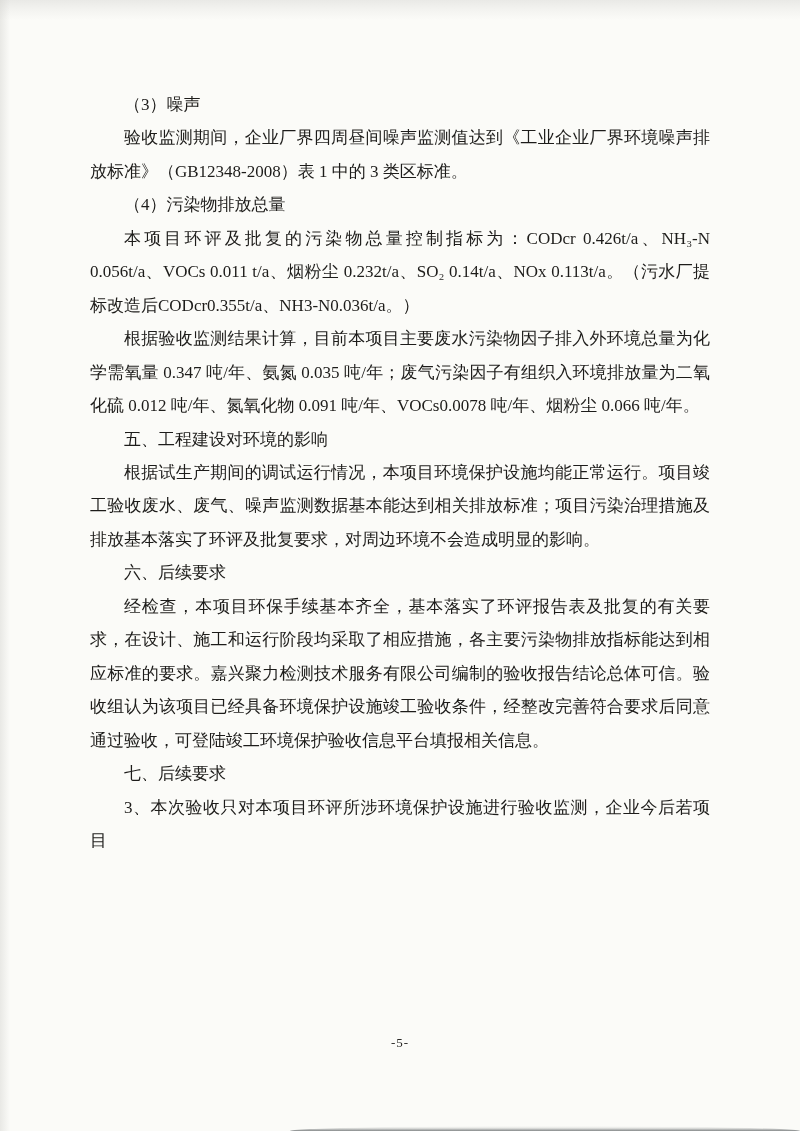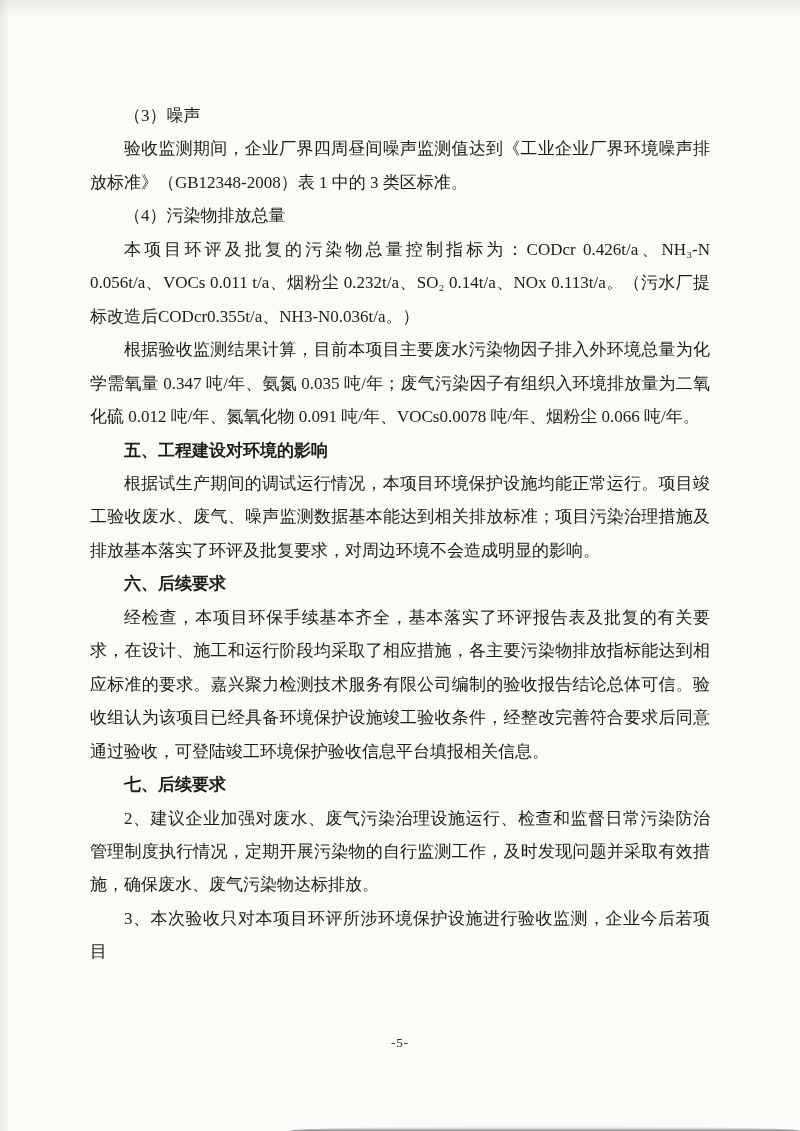--- a/index.html
+++ b/index.html
@@ -38,34 +38,34 @@
     bottom: 0;
     left: 290px;
     right: 0;
     height: 5px;
     background: linear-gradient(to top, rgba(70,75,78,0.65), rgba(120,125,128,0.15) 60%, rgba(0,0,0,0));
     border-radius: 50% 50% 0 0 / 100% 100% 0 0;
   }
   .content {
     position: absolute;
     left: 90px;
-    top: 99px;
+    top: 88px;
     width: 620px;
   }
   .content p {
     margin: 0;
     font-size: 17px;
     line-height: 33.45px;
     text-align: justify;
     text-indent: 2em;
     letter-spacing: 0;
     word-break: break-word;
   }
   .content p.heading {
-    font-weight: bold;
+    font-weight: normal;
   }
   .page-number {
     position: absolute;
     top: 1035px;
     left: 0;
     width: 100%;
     text-align: center;
     font-size: 13px;
     letter-spacing: 1px;
     color: #2a2927;
@@ -82,20 +82,19 @@
       <p class="subheading">（3）噪声</p>
       <p class="paragraph">验收监测期间，企业厂界四周昼间噪声监测值达到《工业企业厂界环境噪声排放标准》（GB12348-2008）表 1 中的 3 类区标准。</p>
       <p class="subheading">（4）污染物排放总量</p>
       <p class="paragraph">本项目环评及批复的污染物总量控制指标为：CODcr 0.426t/a、NH₃-N 0.056t/a、VOCs 0.011 t/a、烟粉尘 0.232t/a、SO₂ 0.14t/a、NOx 0.113t/a。（污水厂提标改造后CODcr0.355t/a、NH3-N0.036t/a。）</p>
       <p class="paragraph">根据验收监测结果计算，目前本项目主要废水污染物因子排入外环境总量为化学需氧量 0.347 吨/年、氨氮 0.035 吨/年；废气污染因子有组织入环境排放量为二氧化硫 0.012 吨/年、氮氧化物 0.091 吨/年、VOCs0.0078 吨/年、烟粉尘 0.066 吨/年。</p>
       <p class="heading">五、工程建设对环境的影响</p>
       <p class="paragraph">根据试生产期间的调试运行情况，本项目环境保护设施均能正常运行。项目竣工验收废水、废气、噪声监测数据基本能达到相关排放标准；项目污染治理措施及排放基本落实了环评及批复要求，对周边环境不会造成明显的影响。</p>
       <p class="heading">六、后续要求</p>
       <p class="paragraph">经检查，本项目环保手续基本齐全，基本落实了环评报告表及批复的有关要求，在设计、施工和运行阶段均采取了相应措施，各主要污染物排放指标能达到相应标准的要求。嘉兴聚力检测技术服务有限公司编制的验收报告结论总体可信。验收组认为该项目已经具备环境保护设施竣工验收条件，经整改完善符合要求后同意通过验收，可登陆竣工环境保护验收信息平台填报相关信息。</p>
       <p class="heading">七、后续要求</p>
-      <p class="paragraph">2、建议企业加强对废水、废气污染治理设施运行、检查和监督日常污染防治管理制度执行情况，定期开展污染物的自行监测工作，及时发现问题并采取有效措施，确保废水、废气污染物达标排放。</p>
       <p class="paragraph">3、本次验收只对本项目环评所涉环境保护设施进行验收监测，企业今后若项目</p>
     </main>
 
   <div class="page-number">-5-</div>
 
   <div class="scan-bottom"></div>
 </div>
 
 </body></html>

